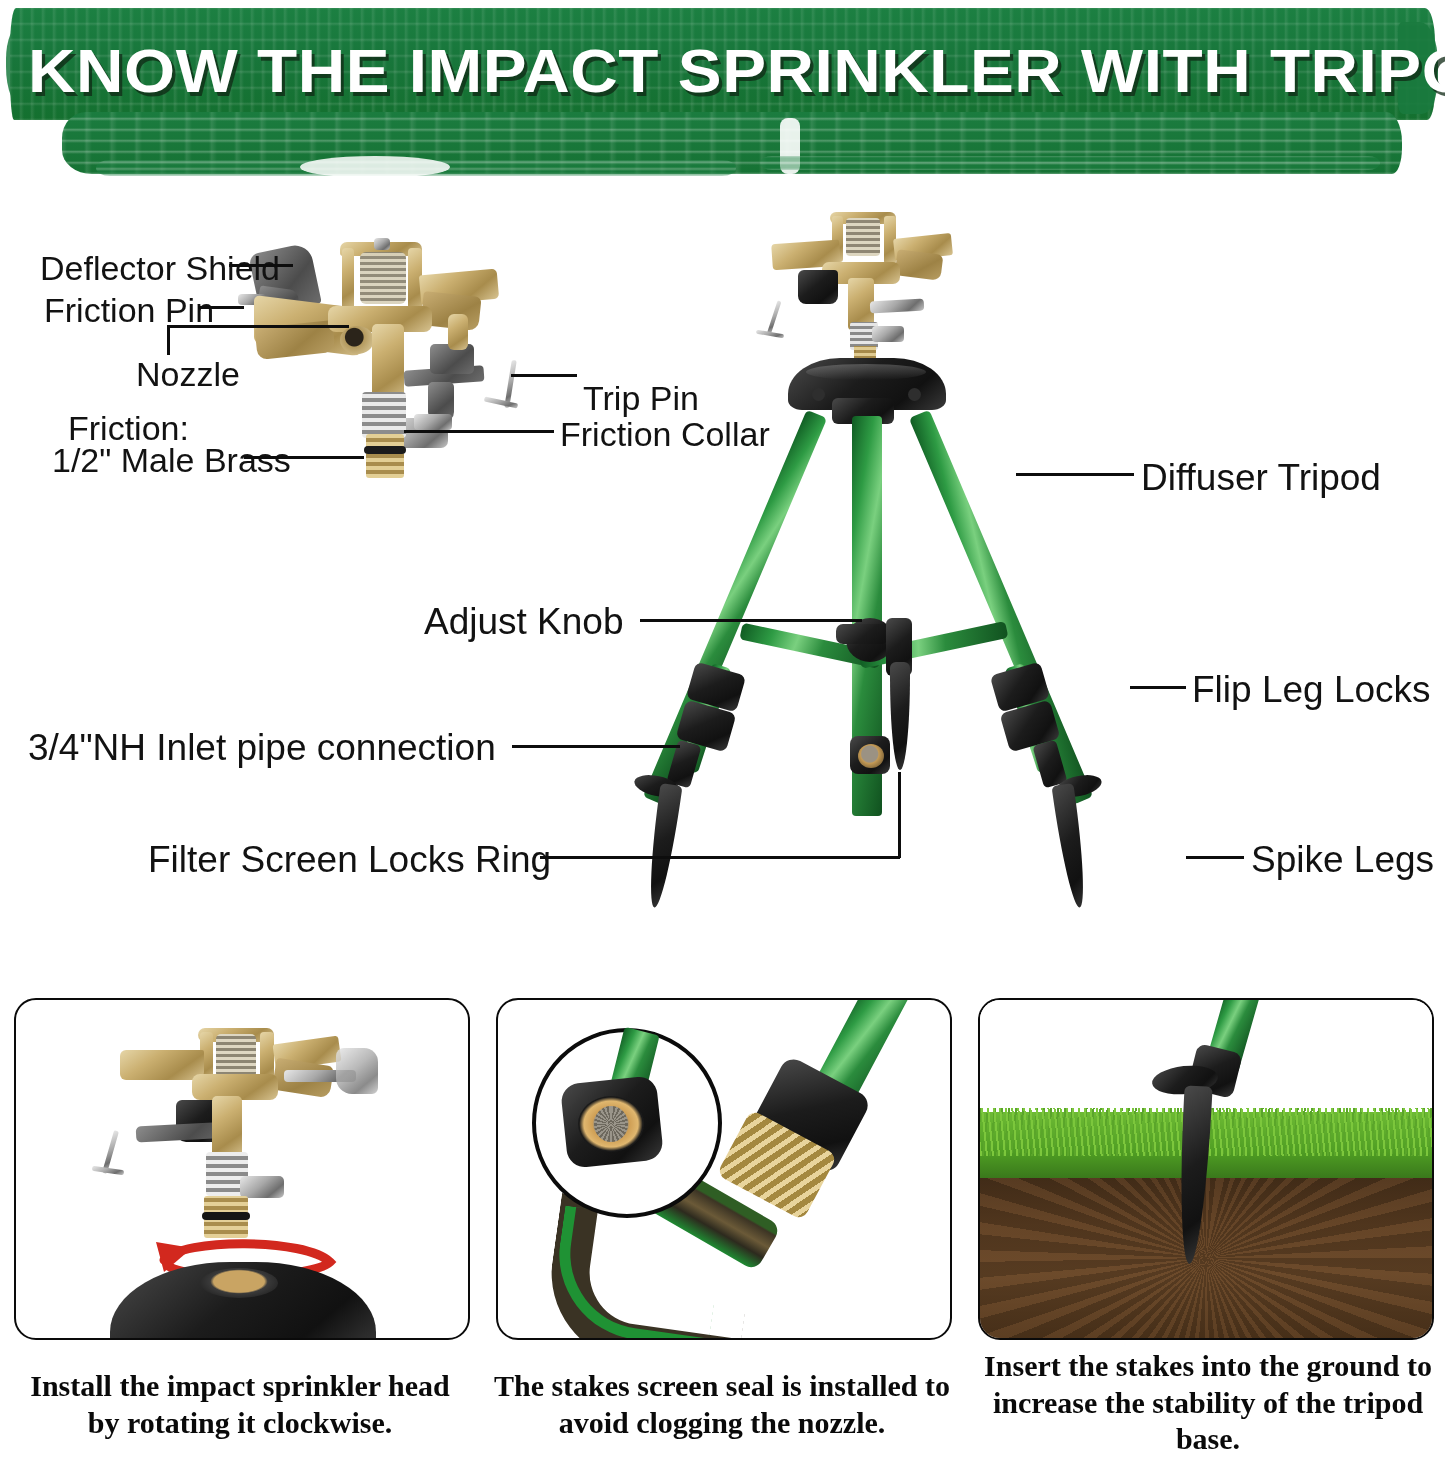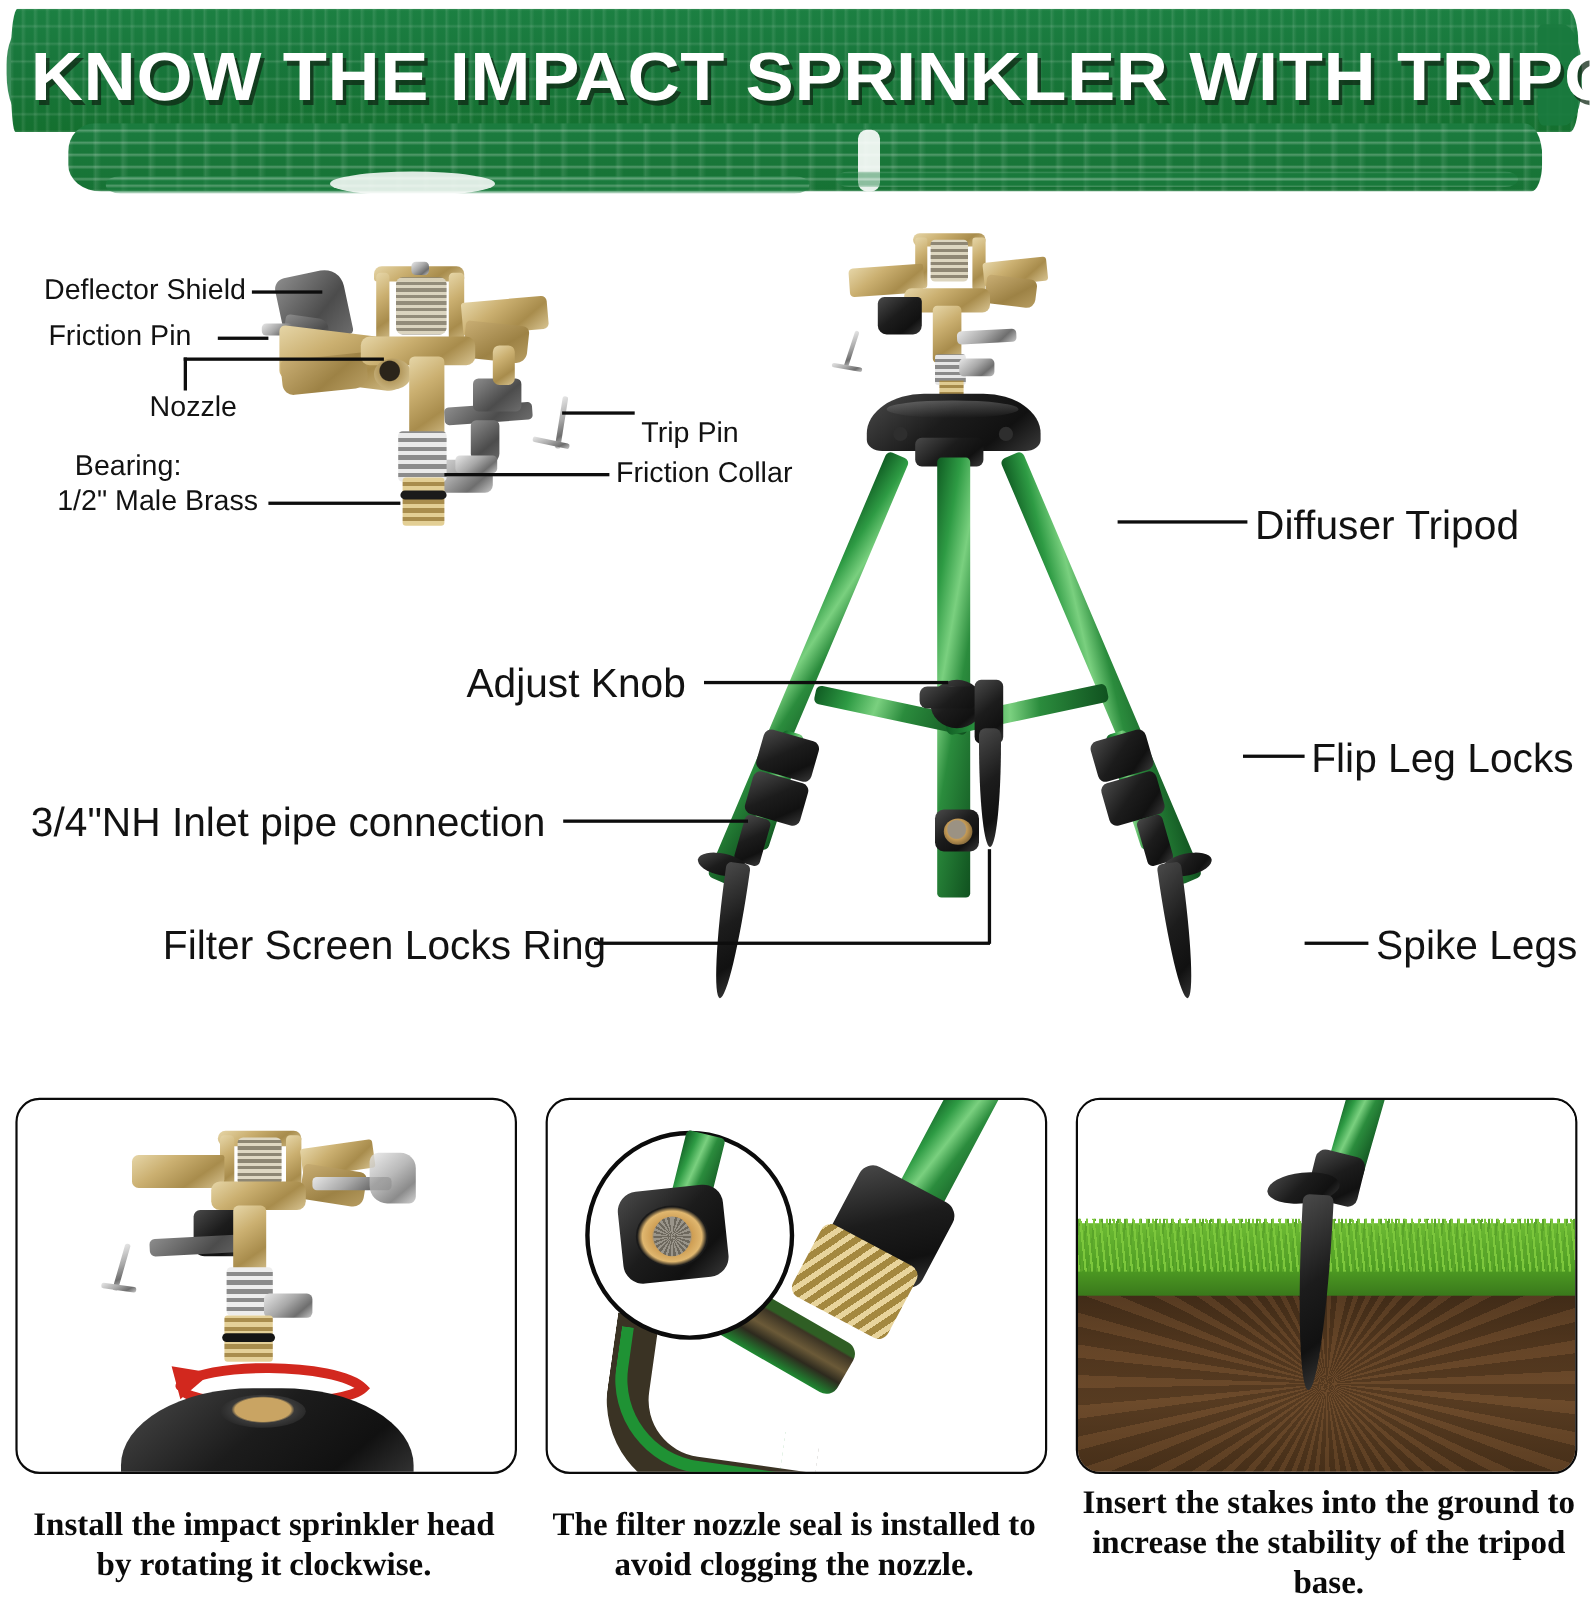--- a/index.html
+++ b/index.html
@@ -50,21 +50,21 @@
   .brass{background:linear-gradient(145deg,#e6d6a8 0%,#cbb071 35%,#a88c4c 70%,#d8c492 100%);}
   .brass-d{background:linear-gradient(145deg,#c9ae74 0%,#9d8245 60%,#b89e63 100%);}
   .steel{background:linear-gradient(140deg,#e8e8e8 0%,#a8a8a8 45%,#6e6e6e 75%,#c9c9c9 100%);}
   .dgray{background:linear-gradient(140deg,#8d8d8d,#4c4c4c 60%,#6d6d6d);}
   .blk{background:linear-gradient(140deg,#4a4a4a 0%,#1c1c1c 45%,#111 75%,#3a3a3a 100%);}
   .grn{background:linear-gradient(100deg,#0f5a22 0%,#2e9b44 22%,#7ad07f 40%,#2b8c3d 58%,#10511f 100%);}
 
   
   .lbl{position:absolute;color:#121212;font-family:"Liberation Sans",sans-serif;
        font-weight:400;white-space:nowrap;line-height:1.18;}
-  .lbl.md{font-size:26px;}
+  .lbl.md{font-size:34px;}
   .lbl.lg{font-size:37px;}
   .lead{position:absolute;background:#0d0d0d;}
   .lead.h{height:2.5px;}
   .lead.v{width:2.5px;}
 
   
   .panel{position:absolute;border:2.5px solid #0a0a0a;border-radius:22px;
          overflow:hidden;background:#fff;}
   .cap{position:absolute;text-align:center;color:#0a0a0a;
        font-family:"Liberation Serif",serif;font-weight:700;
@@ -134,21 +134,21 @@
 <div class="lbl md" style="left:40px;top:248px;">Deflector Shield</div>
 <div class="lead h" style="left:229px;top:264px;width:64px;"></div>
 
 <div class="lbl md" style="left:44px;top:290px;">Friction Pin</div>
 <div class="lead h" style="left:198px;top:306px;width:46px;"></div>
 
 <div class="lbl md" style="left:136px;top:354px;">Nozzle</div>
 <div class="lead v" style="left:167px;top:325px;height:30px;"></div>
 <div class="lead h" style="left:167px;top:325px;width:182px;"></div>
 
-<div class="lbl md" style="left:68px;top:408px;">Bearing:</div>
+<div class="lbl md" style="left:68px;top:408px;">Friction:</div>
 <div class="lbl md" style="left:52px;top:440px;">1/2" Male Brass</div>
 <div class="lead h" style="left:244px;top:456px;width:120px;"></div>
 
 <div class="lbl md" style="left:583px;top:378px;">Trip Pin</div>
 <div class="lead h" style="left:511px;top:374px;width:66px;"></div>
 
 <div class="lbl md" style="left:560px;top:414px;">Friction Collar</div>
 <div class="lead h" style="left:404px;top:430px;width:150px;"></div>
 
 <div class="art" style="left:560px;top:200px;width:660px;height:760px;">
@@ -304,21 +304,21 @@
 
   <div class="art" style="left:34px;top:28px;width:182px;height:182px;border-radius:50%;
        border:4px solid #0b0b0b;background:#fff;overflow:hidden;"></div>
   <div class="art grn" style="left:116px;top:30px;width:36px;height:84px;border-radius:4px;transform:rotate(14deg);"></div>
   <div class="art blk" style="left:66px;top:80px;width:96px;height:84px;border-radius:18px;transform:rotate(-6deg);"></div>
   <div class="art" style="left:80px;top:96px;width:66px;height:56px;border-radius:50%;
        background:radial-gradient(ellipse at 50% 50%,#8f8a80 0 34%,#cf9f55 40%,#e0b76f 58%,#1a1a1a 68%);"></div>
   <div class="art" style="left:96px;top:106px;width:34px;height:36px;border-radius:50%;
        background:repeating-conic-gradient(#9a958a 0 8deg,#6d685d 8deg 16deg);"></div>
 </div>
-<div class="cap" style="left:490px;top:1368px;width:464px;">The filter nozzle seal is installed to avoid clogging the nozzle.</div>
+<div class="cap" style="left:490px;top:1368px;width:464px;">The stakes screen seal is installed to avoid clogging the nozzle.</div>
 
 <div class="panel" style="left:978px;top:998px;width:452px;height:338px;">
 
   <div class="art" style="left:0;top:0;width:452px;height:124px;background:#fff;"></div>
 
   <div class="art" style="left:0;top:112px;width:452px;height:72px;
        background:linear-gradient(180deg,#6dba34 0%,#4f9e23 55%,#35701a 100%);"></div>
   <div class="art" style="left:0;top:108px;width:452px;height:48px;
        background:repeating-linear-gradient(84deg,#7cc73c 0 2px,transparent 2px 6px),
                   repeating-linear-gradient(96deg,#5aa52a 0 2px,transparent 2px 7px);"></div>

